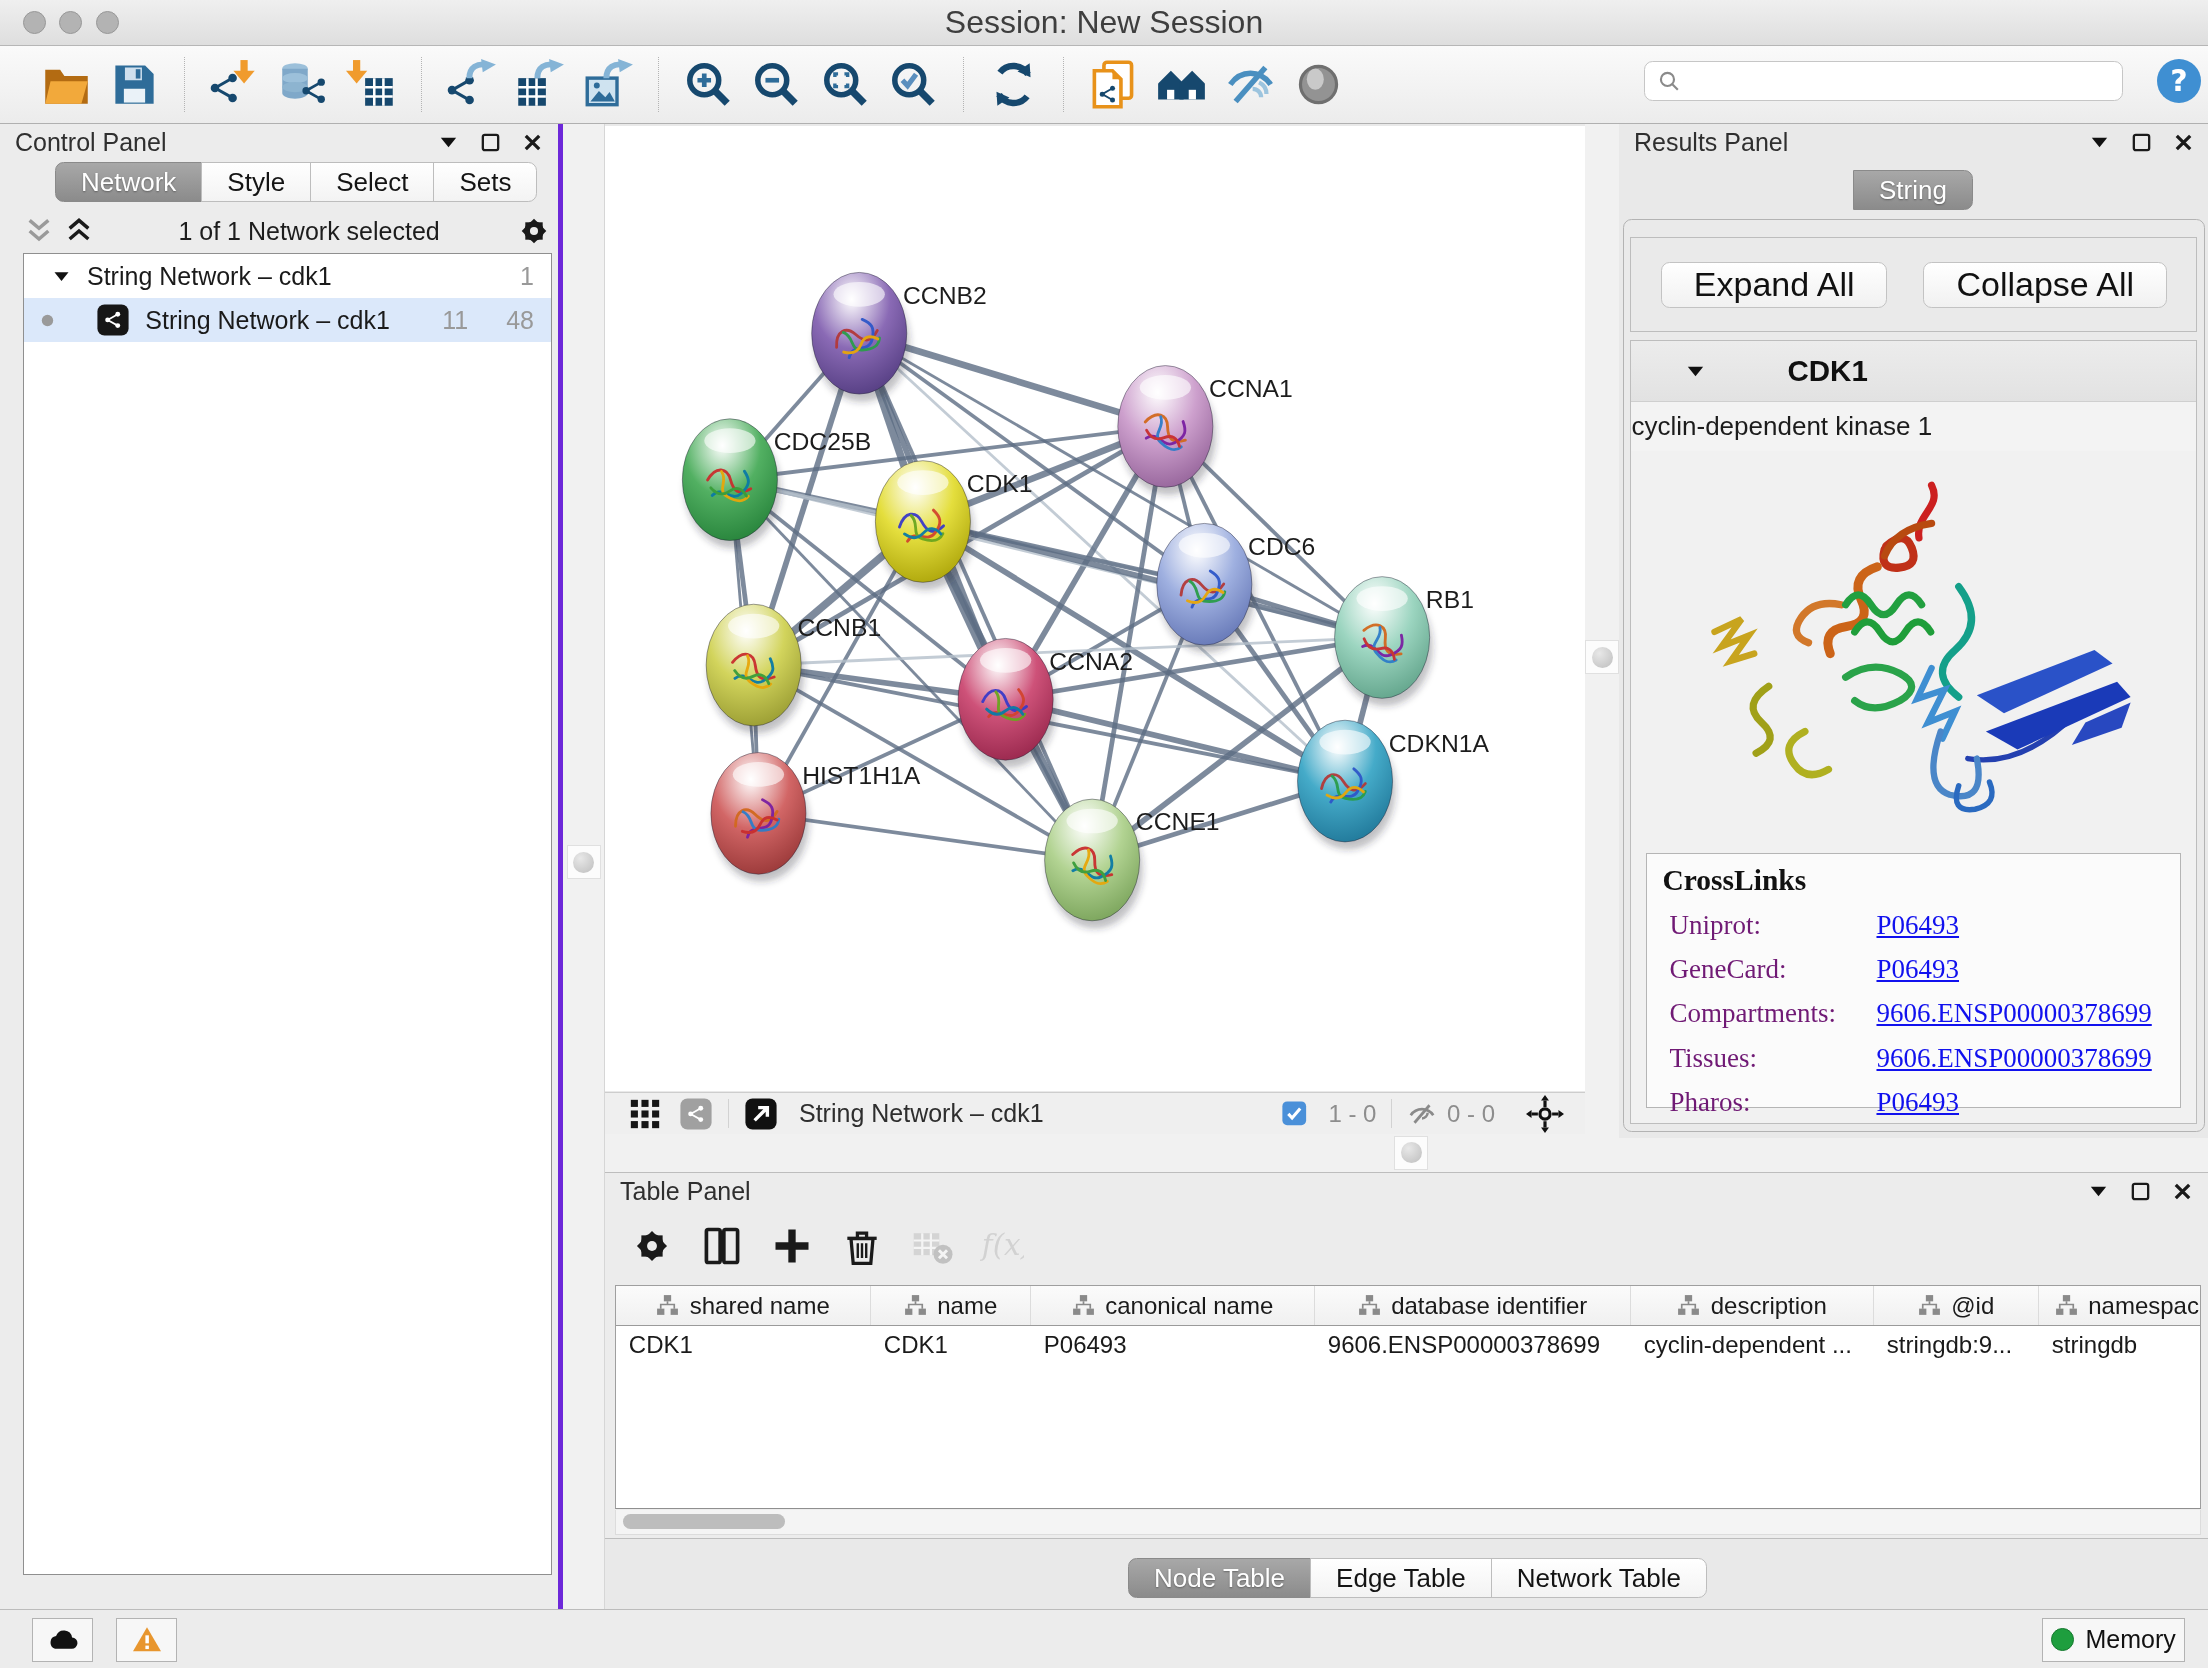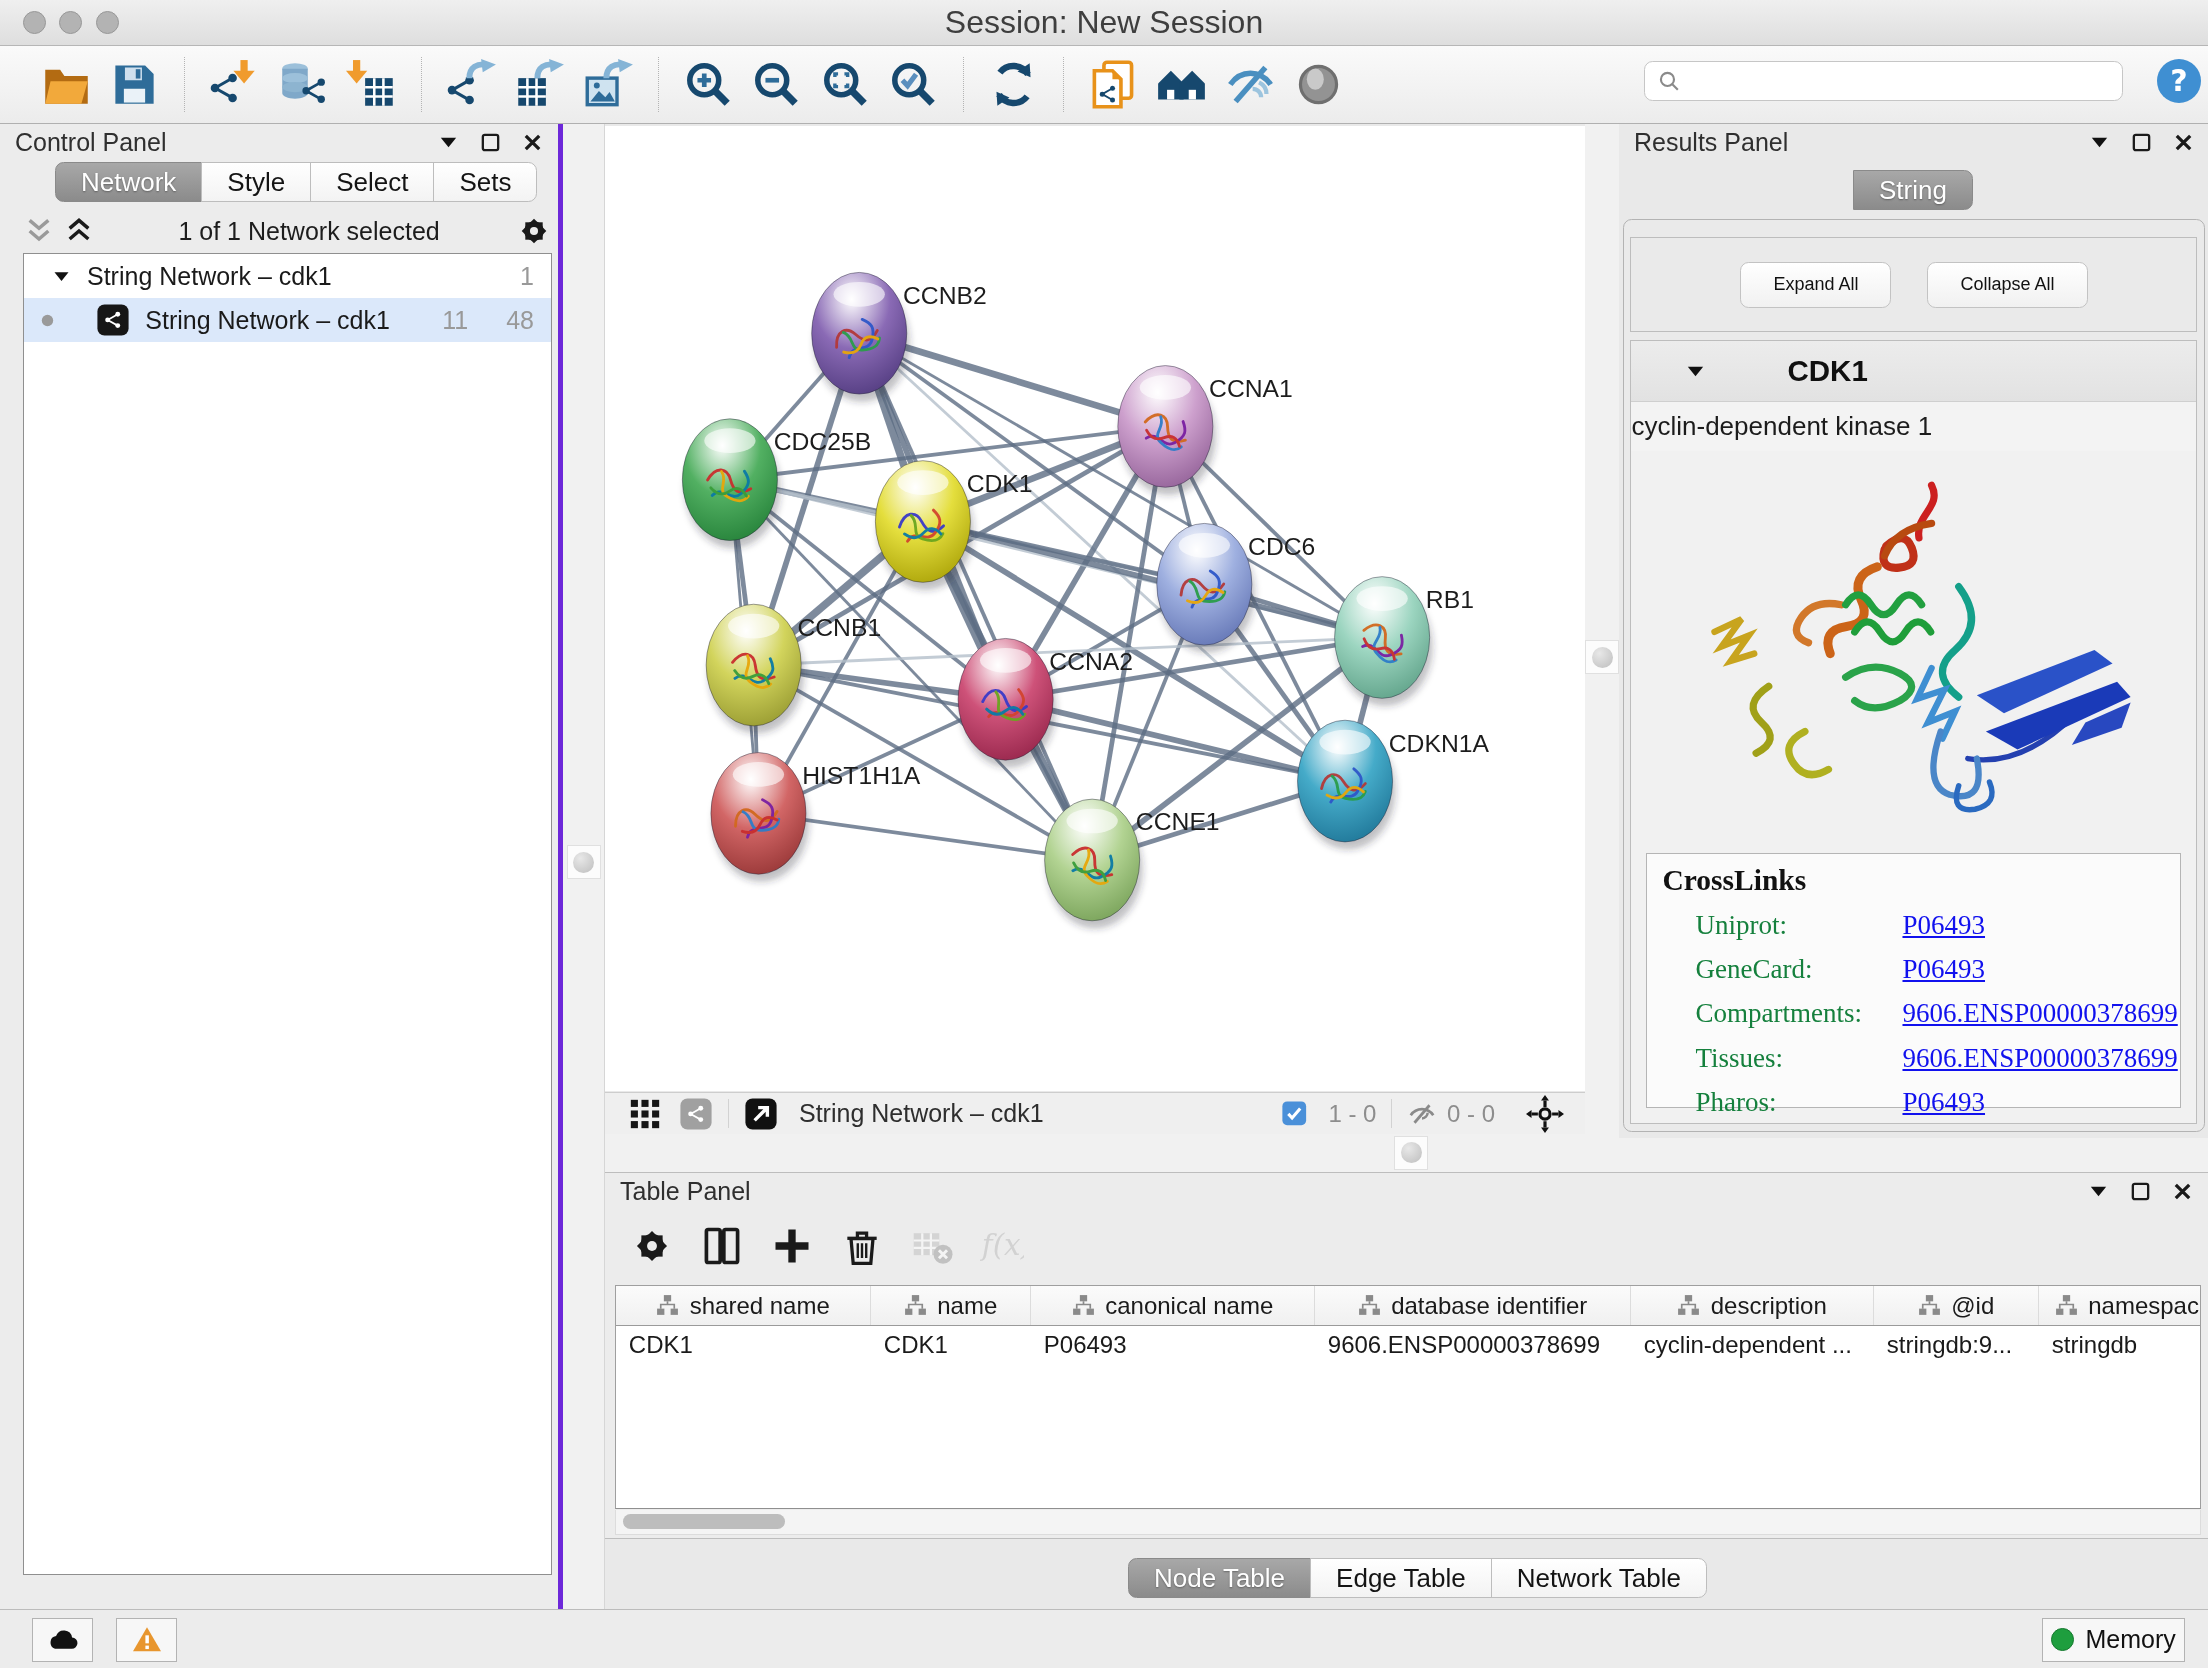--- a/index.html
+++ b/index.html
@@ -54,31 +54,31 @@
   .net-canvas svg text{font-family:"Liberation Sans",sans-serif}
   .net-footer{position:absolute;left:605px;top:1092px;width:980px;height:42px;background:#efefef;border-top:1px solid #cdcdcd;display:flex;align-items:center;font-size:24px;color:#8d8d8d}
   .nf-icon{width:34px;height:34px;flex:none}
   .nf-div{height:28.5px;border-left:1px solid #d2d2d2;margin:0 15px}
   .nf-title{color:#2e2e2e;font-size:25px;margin-left:21px}
   
   .results-panel{position:absolute;left:1619px;top:124px;width:590px;height:1014px;background:#e9e9e9}
   .rp-tab{position:absolute;left:234px;top:46px;display:flex}
   .rp-card{position:absolute;left:3.8px;top:95px;width:582px;height:913px;background:#eaeaea;border:1px solid #b3b3b3;border-radius:8.6px}
   .rp-sub1{position:absolute;left:6.7px;top:17px;width:567px;height:95px;background:#eaeaea;border:1px solid #bdbdbd;display:flex;align-items:center;justify-content:center;gap:36px}
-  .rp-btn{height:46px;padding:0 32px;background:linear-gradient(#ffffff,#f1f1f1);border:1px solid #c3c3c3;border-radius:8.6px;font-size:18px;display:flex;align-items:center;color:#111}
+  .rp-btn{height:46px;padding:0 32px;background:linear-gradient(#ffffff,#f1f1f1);border:1px solid #c3c3c3;border-radius:8.6px;font-size:34px;display:flex;align-items:center;color:#111}
   .rp-sub2{position:absolute;left:6.7px;top:120px;width:567px;height:784px;background:#f1f1f1;border:1px solid #bdbdbd}
   .cdk-head{height:61px;background:linear-gradient(#ececec,#e2e2e2);border-bottom:1px solid #cfcfcf;display:flex;align-items:center}
   .cdk-head .twist{width:23px;height:23px;margin-left:53px}
   .cdk-head .gname{font-size:29.5px;font-weight:bold;margin-left:80px;color:#101010}
   .cdk-desc{height:49px;display:flex;align-items:center;font-size:26px;color:#1c1c1c;background:#f3f3f3}
   .protein-wrap{height:398px;display:flex;align-items:center;justify-content:center}
   .crosslinks{position:absolute;left:15px;right:15px;top:512px;height:255px;background:#fbfbfb;border:1px solid #b5b5b5;font-family:"Liberation Serif",serif;padding:9.5px 0 0 15px}
   .cl-title{font-size:29.5px;font-weight:bold;color:#111}
   .cl-row{display:flex;margin-top:13.3px;font-size:27px}
-  .cl-row .cl-label{width:207px;margin-left:33px;color:#15803d}
+  .cl-row .cl-label{width:207px;margin-left:7px;color:#701a75}
   .cl-row a{color:#1111ee;text-decoration:underline}
   
   .table-panel{position:absolute;left:605px;top:1172px;width:1604px;height:367px;background:#ececec;border:1px solid #bdbdbd;border-left:none}
   .tp-toolbar{position:absolute;left:0;top:38px;width:100%;height:70px;display:flex;align-items:center;padding-left:21px;gap:19px}
   .tp-toolbar .tbtn{width:51px;height:51px;margin:0}
   .tp-toolbar .tbtn svg{width:44px;height:44px}
   .tp-toolbar .dis{opacity:.45}
   .tp-table{position:absolute;left:9.5px;top:112px;width:1586px;height:224px;background:#fff;border:1px solid #9f9f9f;border-bottom:1.9px solid #8f8f8f;overflow:hidden}
   .tp-thead{display:flex;height:40px;background:linear-gradient(#fbfbfb,#f0f0f0);border-bottom:1.9px solid #9a9a9a}
   .th{display:flex;align-items:center;gap:9.5px;padding:0 11.4px;border-right:1px solid #dcdcdc;font-size:24px;color:#1a1a1a;flex:none;overflow:hidden;white-space:nowrap;justify-content:center}

